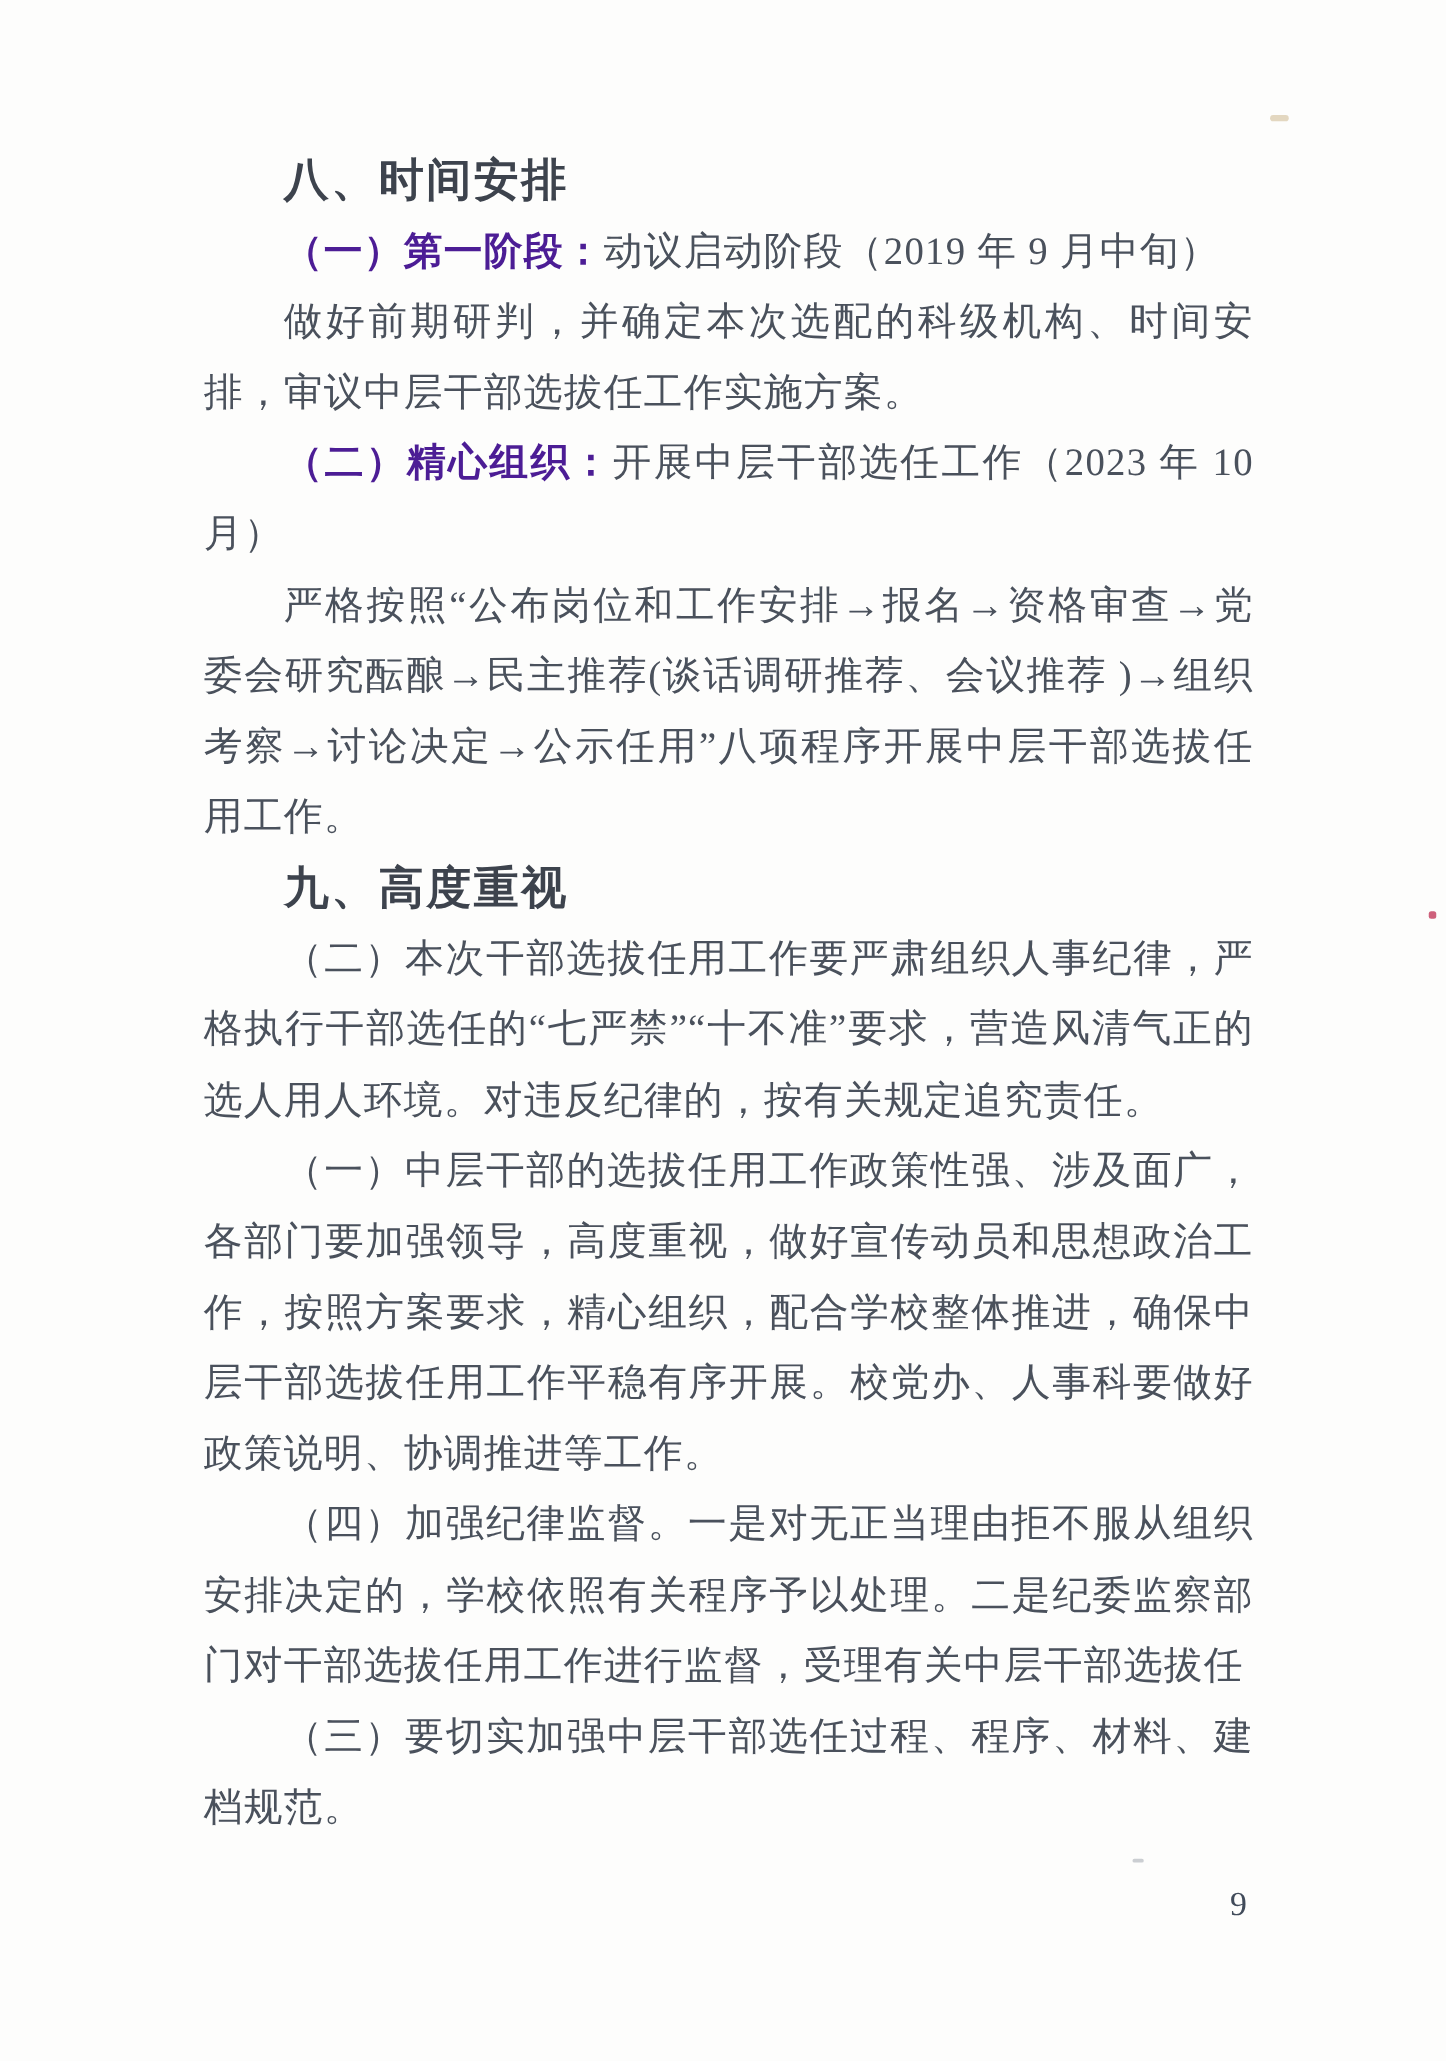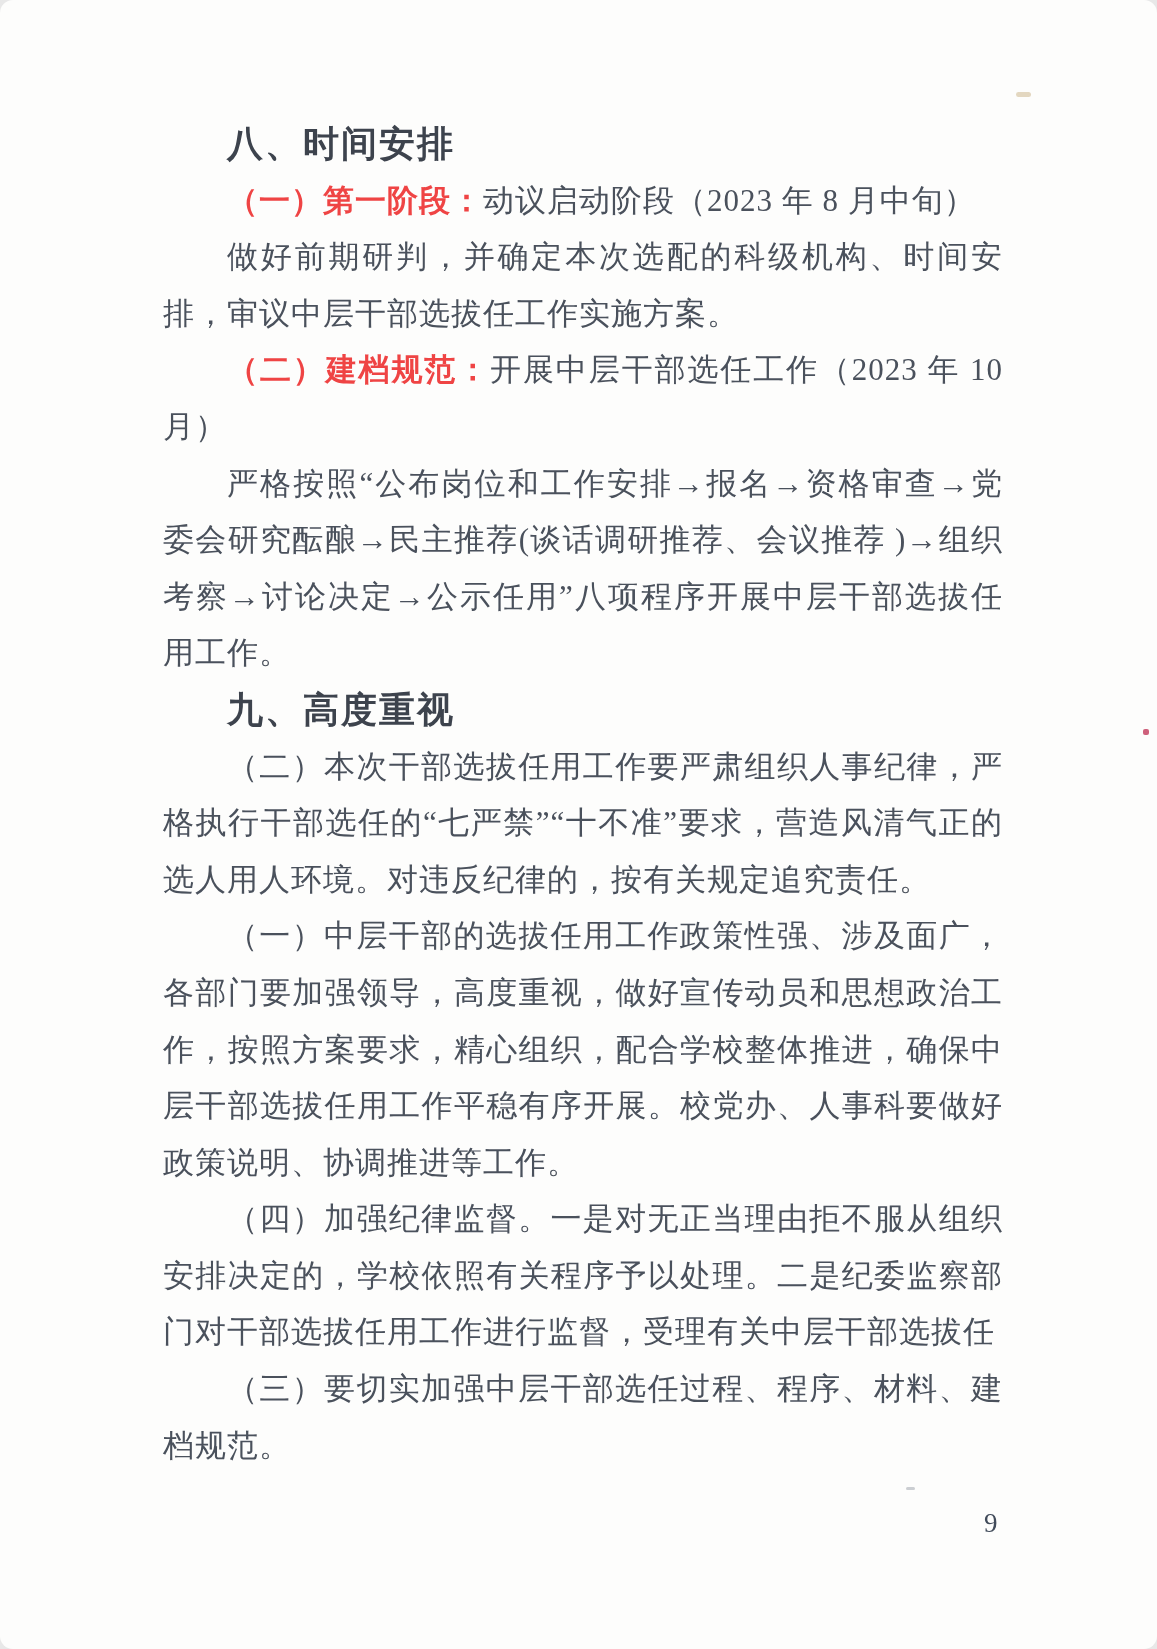--- a/index.html
+++ b/index.html
@@ -3,21 +3,20 @@
 <meta charset="utf-8">
 <style>
   html, body { margin: 0; padding: 0; background: #e8e8e8; }
   .page {
     position: relative;
     width: 1157px;
     height: 1649px;
     background: #fdfdfc;
     overflow: hidden;
     font-family: serif;
-    border-radius: 13px;
   }
   .content {
     position: absolute;
     left: 163px;
     top: 116px;
     width: 840px;
   }
   .content h2 {
     margin: 0;
     padding: 0;
@@ -38,21 +37,21 @@
     letter-spacing: 1px;
     color: #4a515c;
     text-align: justify;
     text-justify: inter-character;
     text-align-last: left;
     font-family: serif;
   }
   .para .lead {
     font-family: sans-serif;
     font-weight: 700;
-    color: #ef4444;
+    color: #4c1d95;
     letter-spacing: 1px;
   }
   .page-number {
     position: absolute;
     left: 984px;
     top: 1508px;
     font-size: 27px;
     color: #414b5a;
     font-family: serif;
   }
@@ -84,25 +83,25 @@
 </style>
 </head>
 <body>
 
 <div class="page">
 
   <div class="content">
 
     <h2>八、时间安排</h2>
 
-    <p class="para"><span class="lead">（一）第一阶段：</span><span>动议启动阶段（2023 年 8 月中旬）</span></p>
+    <p class="para"><span class="lead">（一）第一阶段：</span><span>动议启动阶段（2019 年 9 月中旬）</span></p>
 
     <p class="para">做好前期研判，并确定本次选配的科级机构、时间安排，审议中层干部选拔任工作实施方案。</p>
 
-    <p class="para"><span class="lead">（二）建档规范：</span><span>开展中层干部选任工作（2023 年 10 月）</span></p>
+    <p class="para"><span class="lead">（二）精心组织：</span><span>开展中层干部选任工作（2023 年 10 月）</span></p>
 
     <p class="para">严格按照“公布岗位和工作安排→报名→资格审查→党委会研究酝酿→民主推荐(谈话调研推荐、会议推荐 )→组织考察→讨论决定→公示任用”八项程序开展中层干部选拔任用工作。</p>
 
     <h2>九、高度重视</h2>
 
     <p class="para">（二）本次干部选拔任用工作要严肃组织人事纪律，严格执行干部选任的“七严禁”“十不准”要求，营造风清气正的选人用人环境。对违反纪律的，按有关规定追究责任。</p>
 
     <p class="para">（一）中层干部的选拔任用工作政策性强、涉及面广，各部门要加强领导，高度重视，做好宣传动员和思想政治工作，按照方案要求，精心组织，配合学校整体推进，确保中层干部选拔任用工作平稳有序开展。校党办、人事科要做好政策说明、协调推进等工作。</p>
 
     <p class="para">（四）加强纪律监督。一是对无正当理由拒不服从组织安排决定的，学校依照有关程序予以处理。二是纪委监察部门对干部选拔任用工作进行监督，受理有关中层干部选拔任</p>

